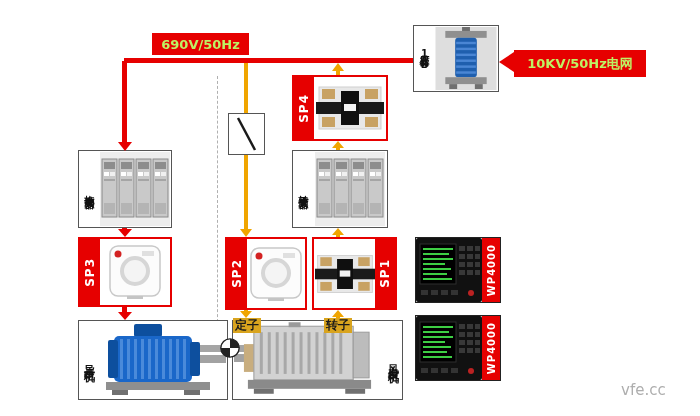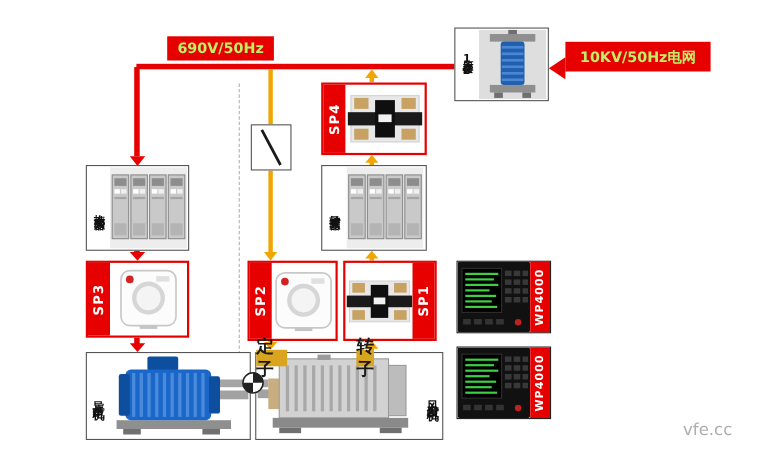--- a/index.html
+++ b/index.html
@@ -9,21 +9,21 @@
   .line{position:absolute;z-index:1;}
   .tri{position:absolute;width:0;height:0;z-index:3;}
   .box{position:absolute;background:#fff;border:1px solid #555;display:flex;box-sizing:border-box;z-index:2;}
   .redbox{border:2px solid var(--red);}
   .strip{display:flex;align-items:center;justify-content:center;flex:0 0 auto;box-sizing:border-box;}
   .stripred{background:var(--red);}
   .cjk{writing-mode:vertical-rl;text-orientation:upright;font-weight:bold;color:#111;letter-spacing:2px;font-size:11px;line-height:1;}
   .latup{writing-mode:vertical-rl;transform:rotate(180deg);font-weight:bold;color:#fff;font-size:12px;letter-spacing:1px;}
   .icon{flex:1 1 auto;display:flex;align-items:center;justify-content:center;overflow:hidden;}
   .icon svg{display:block;}
-  .tag{position:absolute;background:var(--gold);color:#1a1a1a;font-weight:bold;font-size:16px;display:flex;align-items:center;justify-content:center;z-index:6;}
+  .tag{position:absolute;background:var(--gold);color:#1a1a1a;font-weight:bold;font-size:12px;display:flex;align-items:center;justify-content:center;z-index:6;}
   .banner{position:absolute;background:var(--red);color:#bef264;font-weight:bold;display:flex;align-items:center;justify-content:center;z-index:4;}
   .dash{position:absolute;border-left:1px dashed #b0b0b0;z-index:0;}
   .watermark{position:absolute;color:#aeaeae;font-size:15px;z-index:7;}
   .shaft{position:absolute;background:#a5a5a5;z-index:5;}
   .coupling{position:absolute;z-index:6;}
 </style>
 </head>
 <body>
 
 <div id="stage">
@@ -74,21 +74,21 @@
         <rect x="21" y="39" width="20" height="2.5" fill="#4a86d4"></rect>
         <rect x="21" y="45" width="20" height="2.5" fill="#4a86d4"></rect>
         <rect x="10" y="51" width="42" height="7" fill="#8f8f8f"></rect>
         <rect x="14" y="58" width="8" height="5" fill="#6f6f6f"></rect>
         <rect x="40" y="58" width="8" height="5" fill="#6f6f6f"></rect>
       </svg>
     </div>
   </div>
 
   <div class="tri" style="left:499px;top:52px;border-top:10px solid transparent;border-bottom:10px solid transparent;border-right:15px solid var(--red);"></div>
-  <div class="banner" style="left:514px;top:38px;width:132px;height:27px;font-size:13px;">10KV/50Hz电网</div>
+  <div class="banner" style="left:514px;top:50px;width:132px;height:27px;font-size:13px;">10KV/50Hz电网</div>
 
   <div class="box" style="left:78px;top:150px;width:94px;height:78px;">
     <div class="strip" style="width:20px;">
       <span class="cjk" style="font-size:10px;letter-spacing:1px;">拖动变频器</span>
     </div>
     <div class="icon">
       <svg width="70" height="74" viewBox="0 0 70 74">
         <defs>
             <g id="cabA">
               <rect width="15" height="58" fill="#c9c9c9" stroke="#8a8a8a"></rect>
@@ -267,21 +267,21 @@
   <div class="shaft" style="left:200px;top:345px;width:44px;height:7px;"></div>
   <div class="coupling" style="left:219px;top:337px;">
     <svg width="22" height="22" viewBox="0 0 24 24">
       <circle cx="12" cy="12" r="10" fill="#ffffff" stroke="#222" stroke-width="1.5"></circle>
       <path d="M12,2 A10,10 0 0 1 22,12 L12,12 Z" fill="#222"></path>
       <path d="M12,12 L12,22 A10,10 0 0 1 2,12 Z" fill="#222"></path>
     </svg>
   </div>
 
   <div class="tag" style="left:233px;top:318px;width:28px;height:15px;">定子</div>
-  <div class="tag" style="left:324px;top:318px;width:16px;height:15px;">转子</div>
+  <div class="tag" style="left:324px;top:318px;width:28px;height:15px;">转子</div>
 
   <div class="box" style="left:415px;top:237px;width:86px;height:66px;border-color:#222;">
     <div class="icon">
       <svg width="66" height="64" viewBox="0 0 66 64">
         <rect x="0" y="0" width="66" height="64" rx="2" fill="#111111"></rect>
         <rect x="4" y="6" width="36" height="40" fill="#000" stroke="#2e2e2e"></rect>
         <rect x="7" y="10" width="30" height="2" fill="#3ecf44"></rect>
           <rect x="7" y="15" width="26" height="2" fill="#3ecf44"></rect>
           <rect x="7" y="20" width="30" height="2" fill="#3ecf44"></rect>
           <rect x="7" y="25" width="22" height="2" fill="#3ecf44"></rect>

